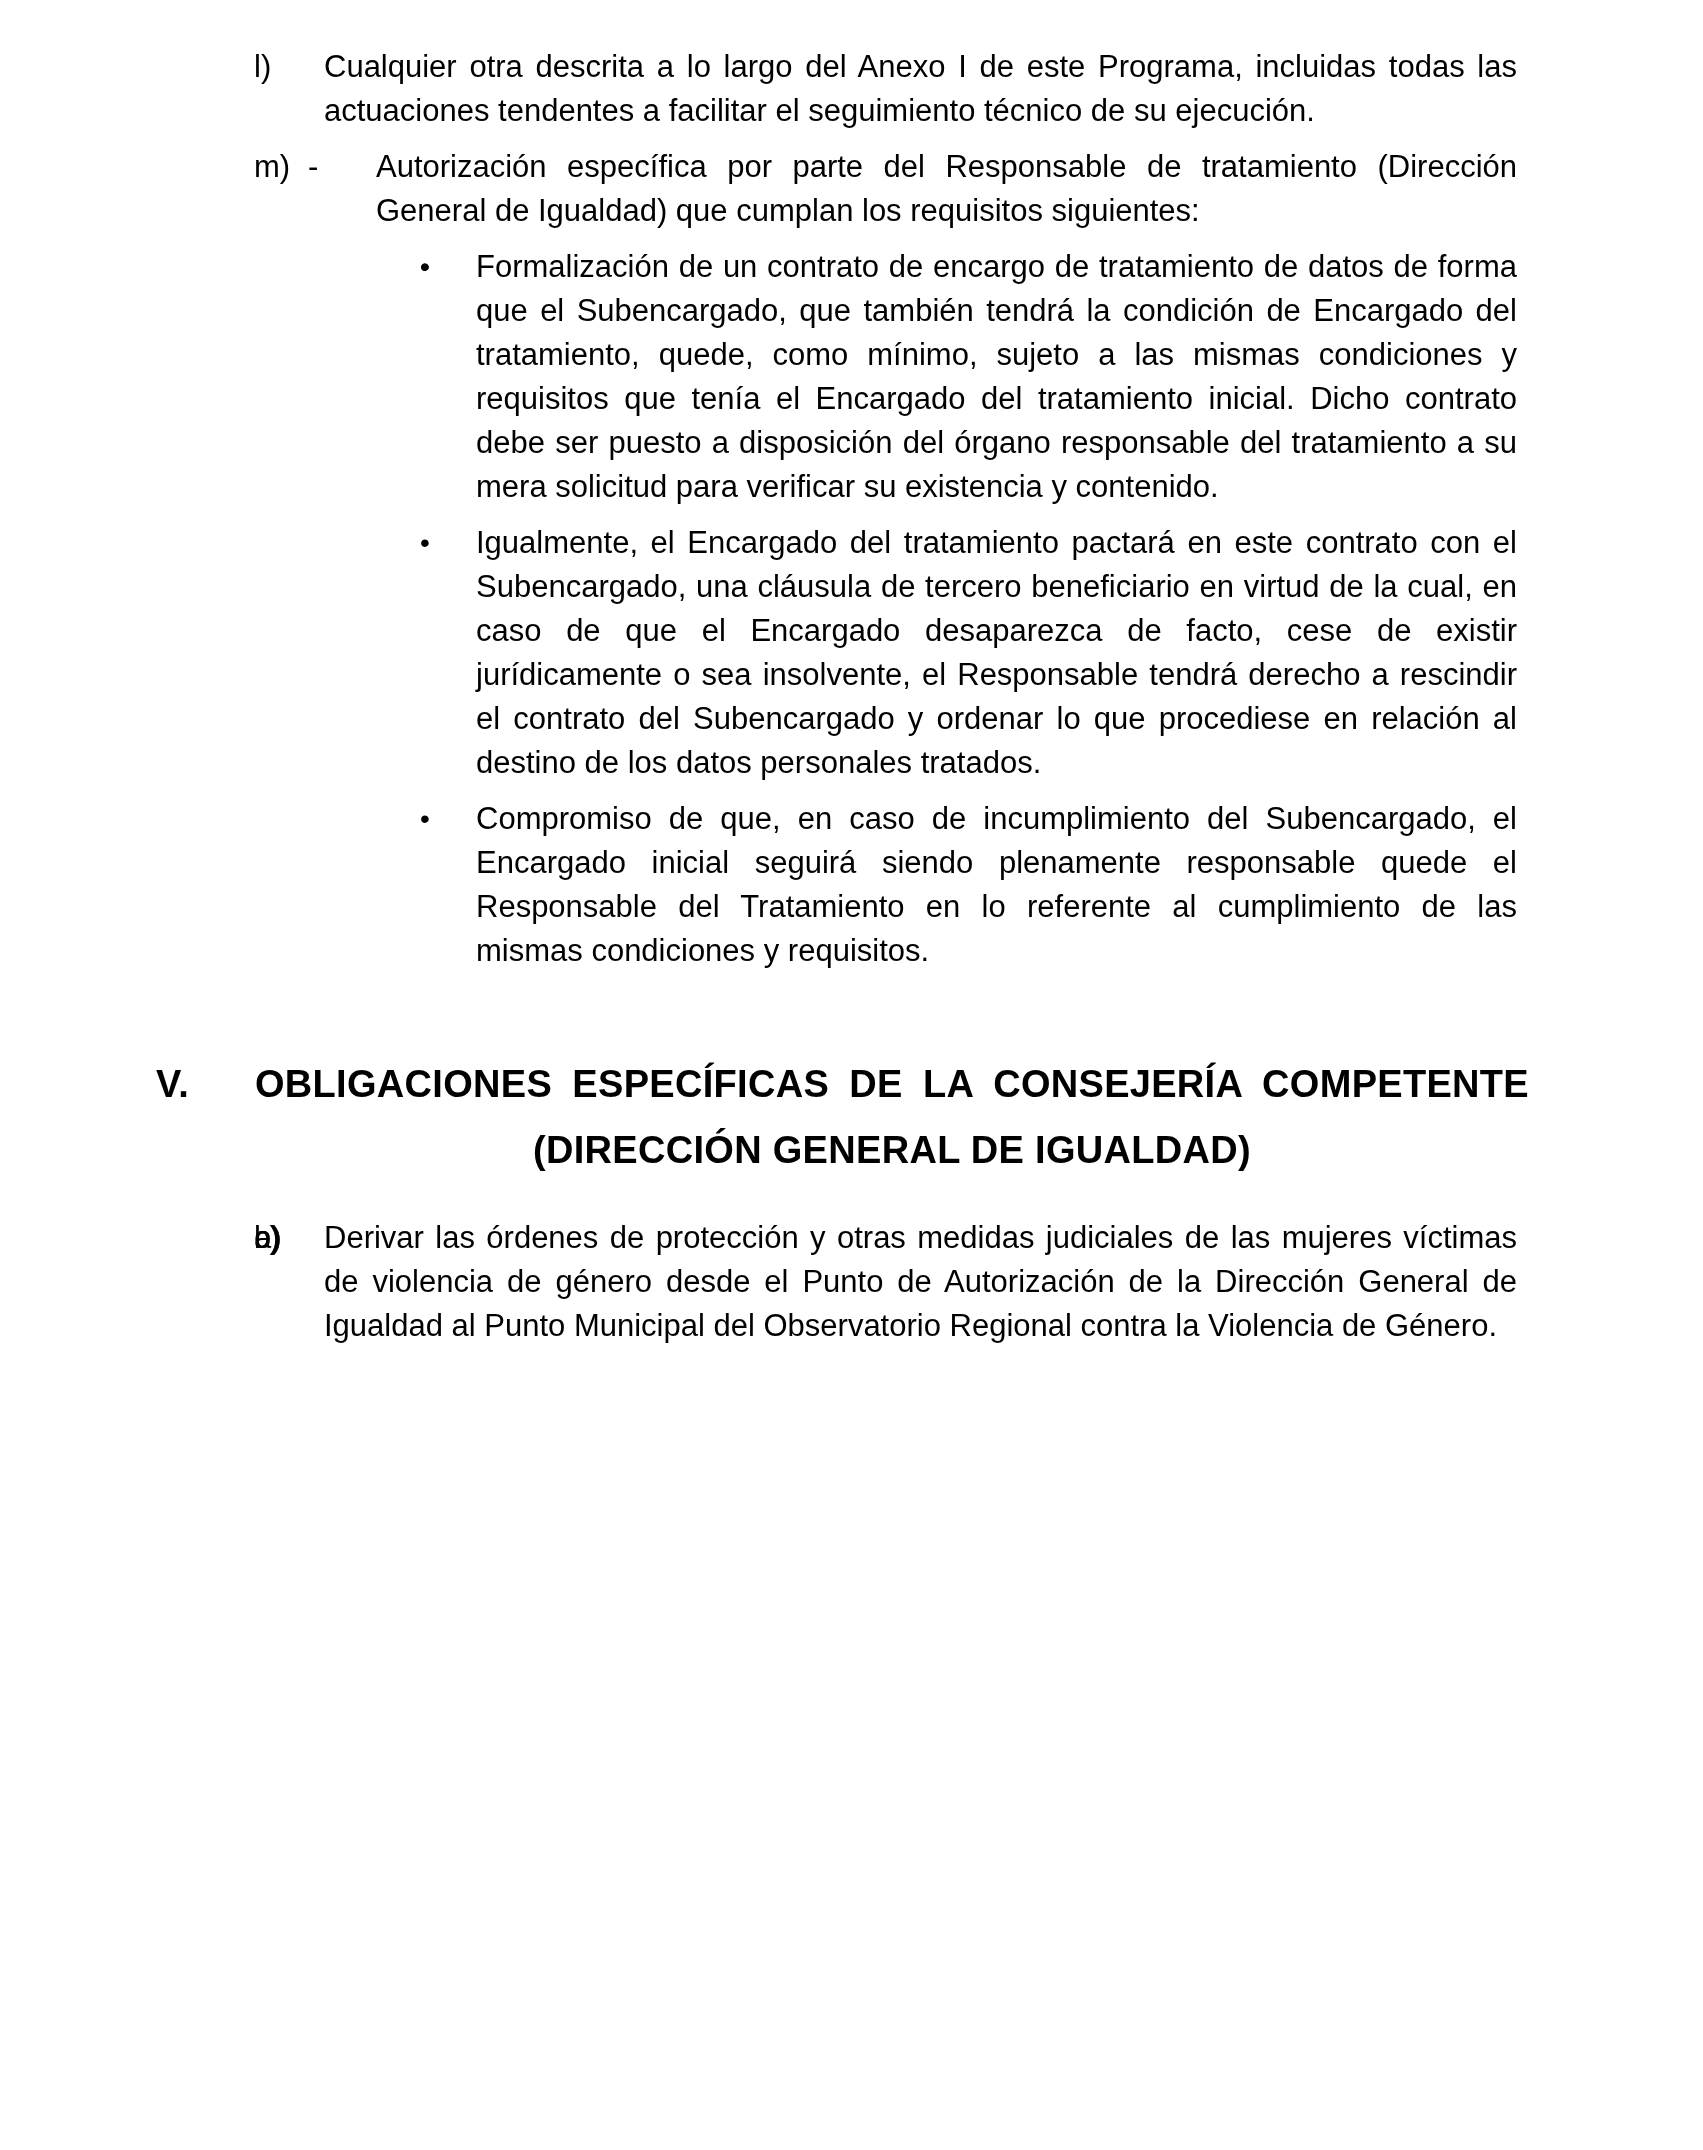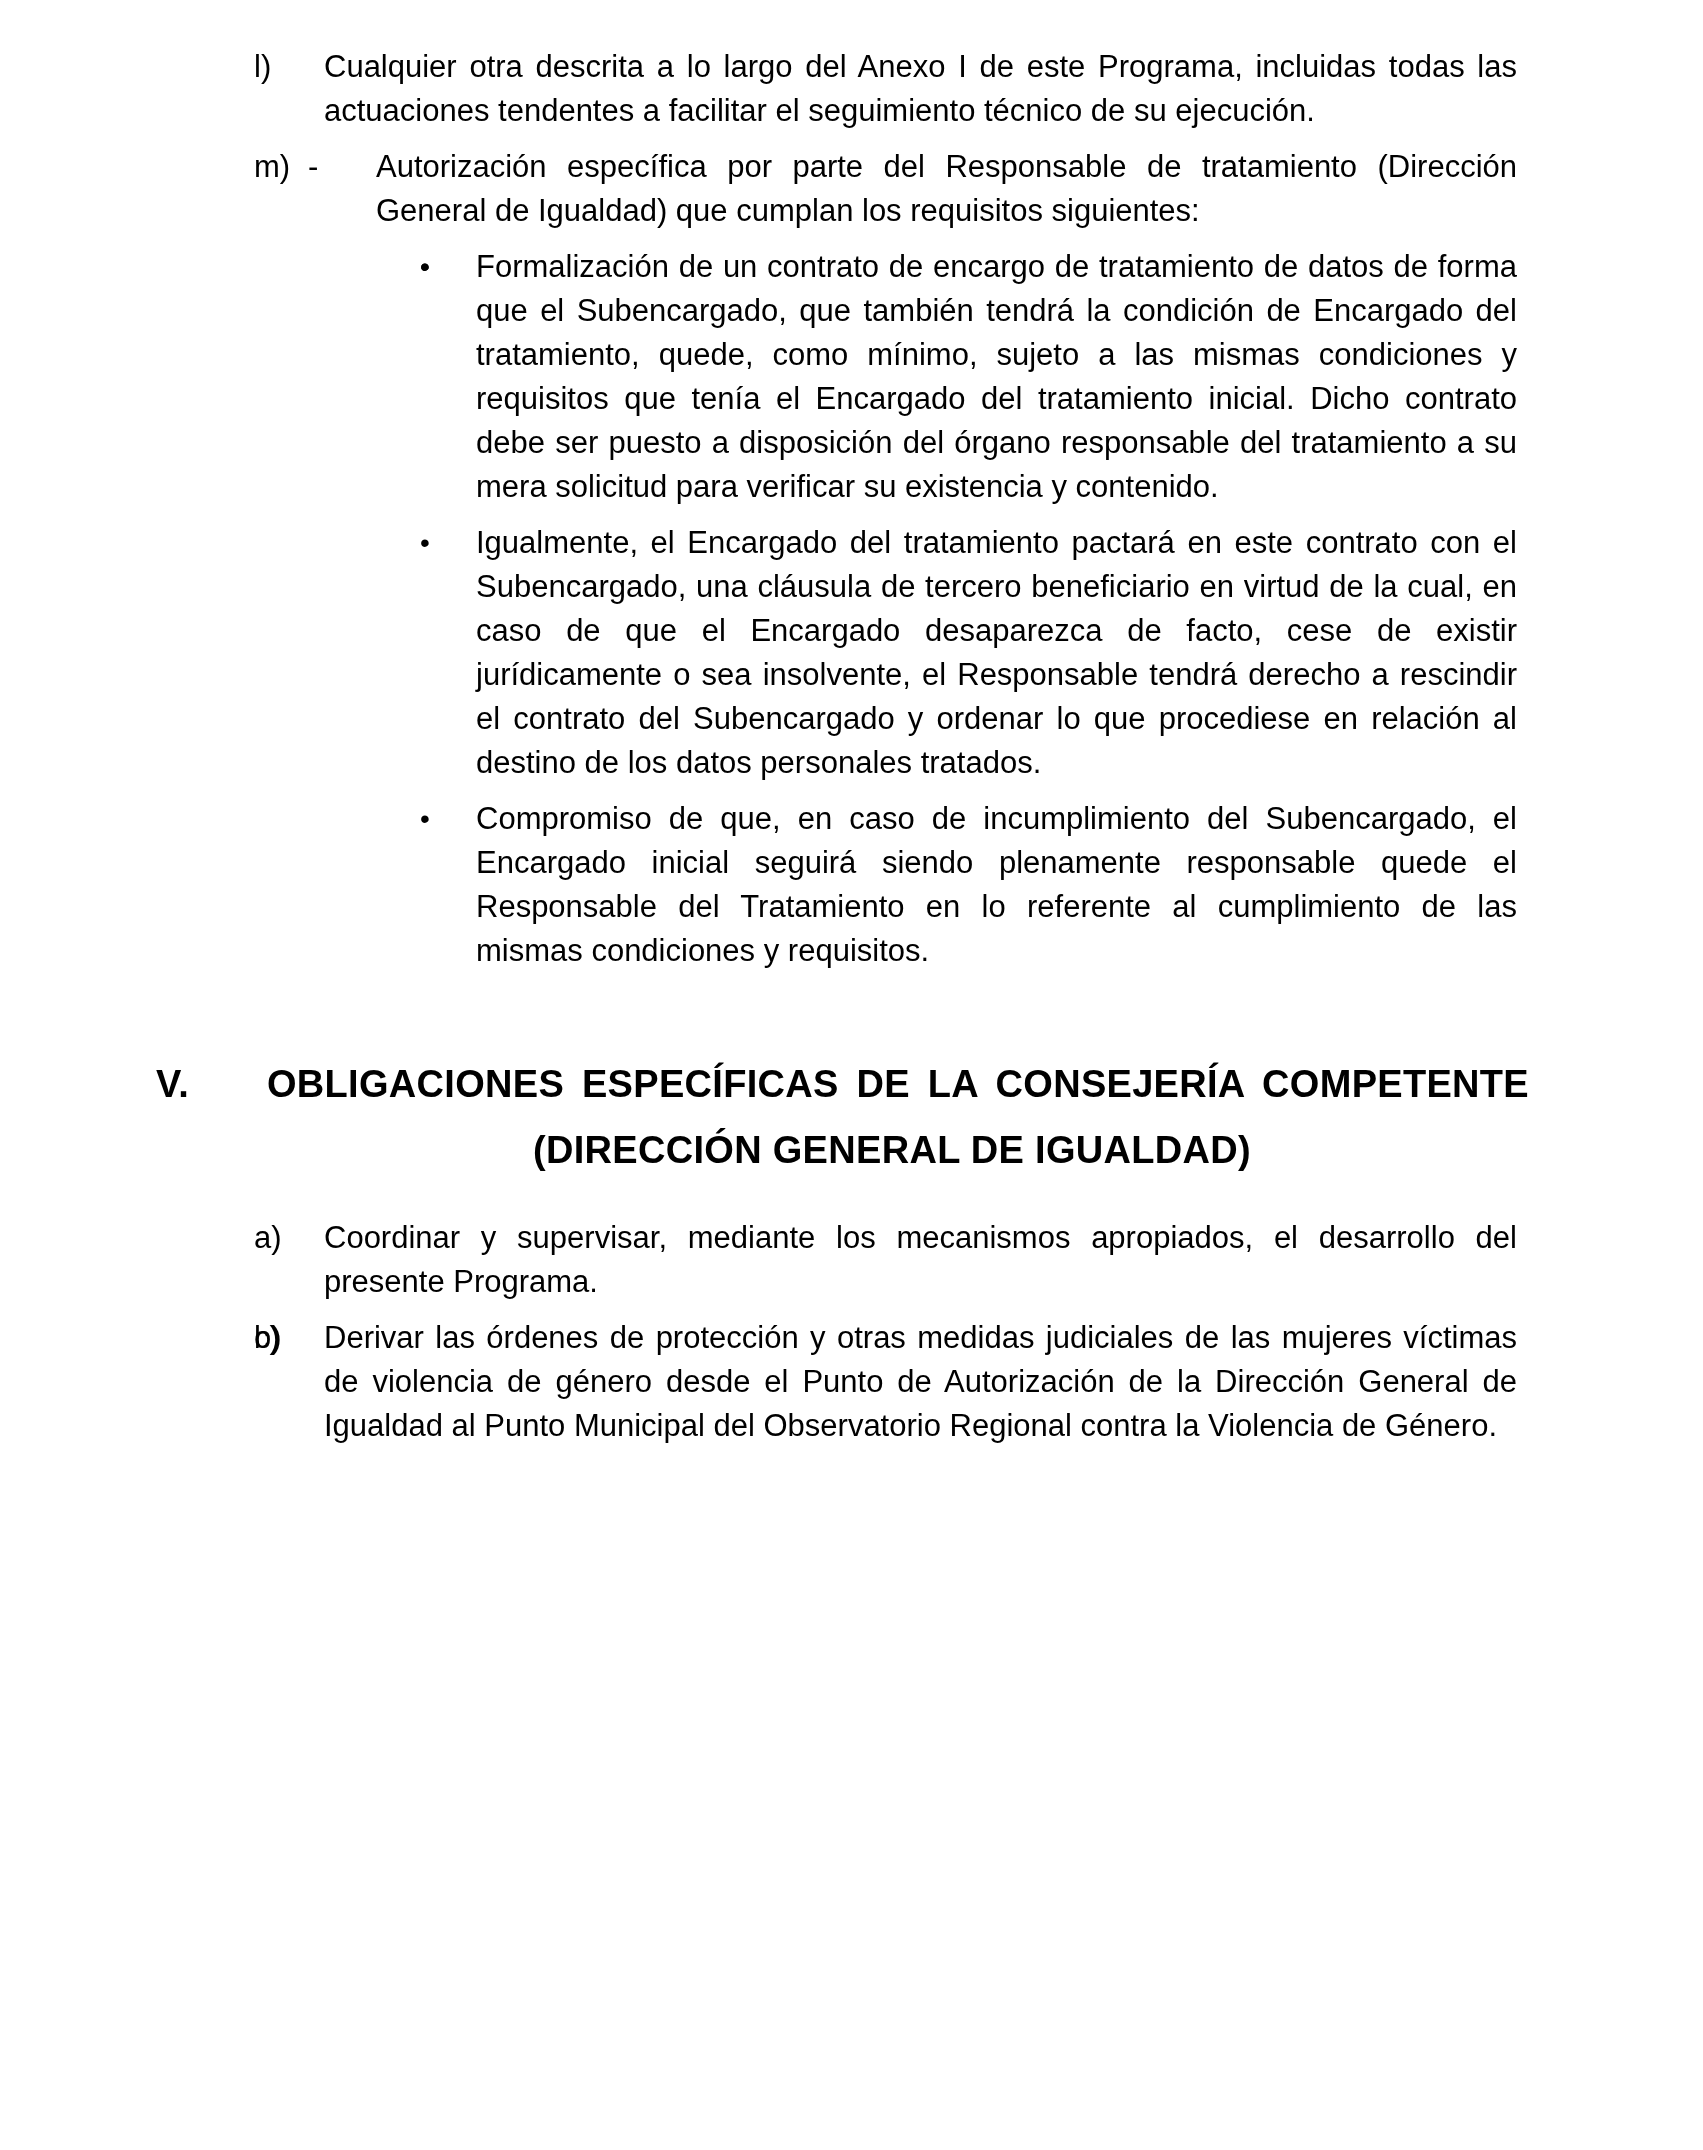--- a/index.html
+++ b/index.html
@@ -58,21 +58,20 @@
   }
   .heading .marker {
     position: absolute;
     left: 0;
     top: 0;
   }
   .heading .line1 {
     text-align: justify;
     text-align-last: justify;
     white-space: normal;
-    margin-left: 12px;
   }
   .heading .line2 {
     text-align: center;
   }
 </style>
 </head>
 <body>
 
 <div class="page">
 
@@ -110,21 +109,20 @@
   </div>
 
   <div class="heading">
     <span class="marker">V.</span>
     <div class="line1">OBLIGACIONES ESPECÍFICAS DE LA CONSEJERÍA COMPETENTE</div>
     <div class="line2">(DIRECCIÓN GENERAL DE IGUALDAD)</div>
   </div>
 
   <div class="li lvl1">
     <span class="marker">a)</span>
-    <p class="text">Coordinar y supervisar, mediante los mecanismos apropiados, el desarrollo del presente Programa.</p>
   </div>
 
   <div class="li lvl1">
     <span class="marker">b)</span>
   </div>
 
   <div class="li lvl1">
     <span class="marker">c)</span>
     <p class="text">Derivar las órdenes de protección y otras medidas judiciales de las mujeres víctimas de violencia de género desde el Punto de Autorización de la Dirección General de Igualdad al Punto Municipal del Observatorio Regional contra la Violencia de Género.</p>
   </div>

